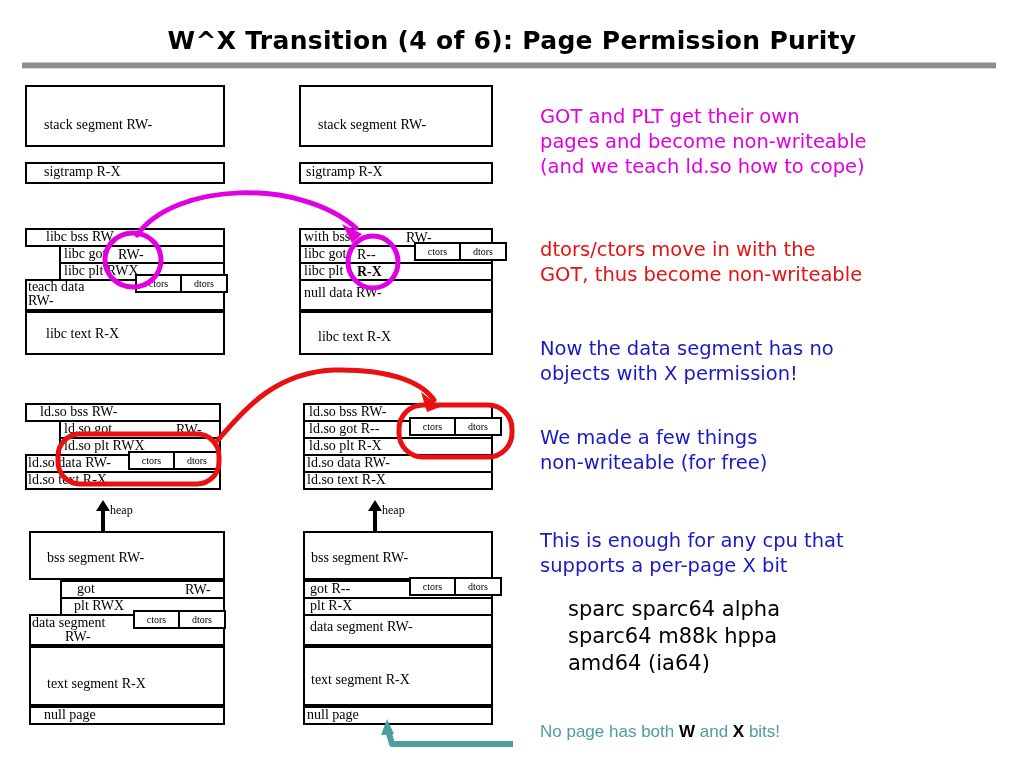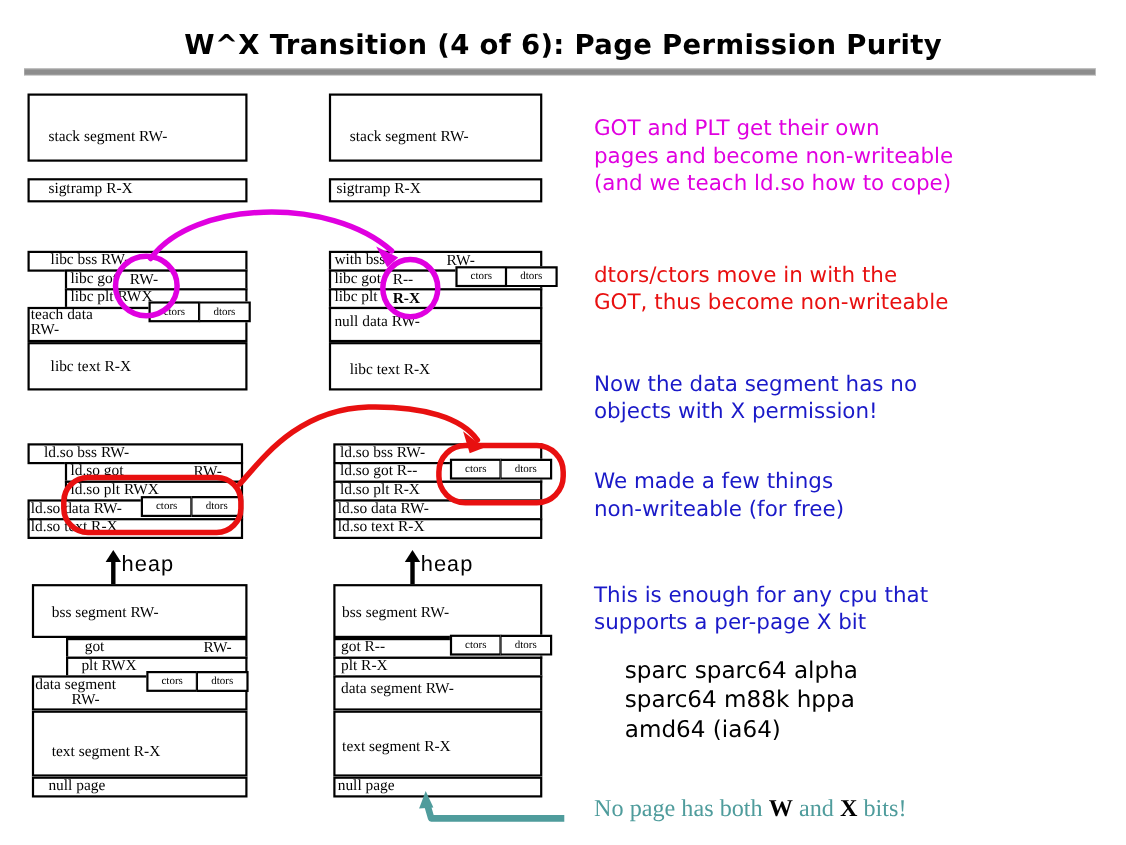--- a/index.html
+++ b/index.html
@@ -41,23 +41,23 @@
     position:absolute;font-family:"DejaVu Sans",sans-serif;
     font-size:19.5px;line-height:25px;font-weight:500;white-space:pre-line;
   }
   .note.magenta{color:#e000e0;}
   .note.red{color:#e81010;}
   .note.blue{color:#1a19c8;}
   .arch{
     position:absolute;font-family:"DejaVu Sans",sans-serif;
     font-size:21px;line-height:27px;color:#000;white-space:pre-line;
   }
-  .teal{position:absolute;font-family:Liberation Serif, serif;font-size:22px;color:#4f9c9c;white-space:nowrap;}
+  .teal{position:absolute;font-family:Liberation Sans, sans-serif;font-size:17px;color:#4f9c9c;white-space:nowrap;}
   .teal b{color:#000;font-weight:bold;}
-  .heap-lbl{position:absolute;font-family:Liberation Mono, monospace;font-size:20px;color:#000;}
+  .heap-lbl{position:absolute;font-family:Liberation Serif, serif;font-size:12px;color:#000;}
 </style>
 </head>
 <body>
 
 <div id="slide-title">W^X Transition (4 of 6): Page Permission Purity</div>
 <div id="title-rule"></div>
 
 <div class="dg">
 
   <div class="box" style="left:25px;top:85px;width:200px;height:62px;"></div>

